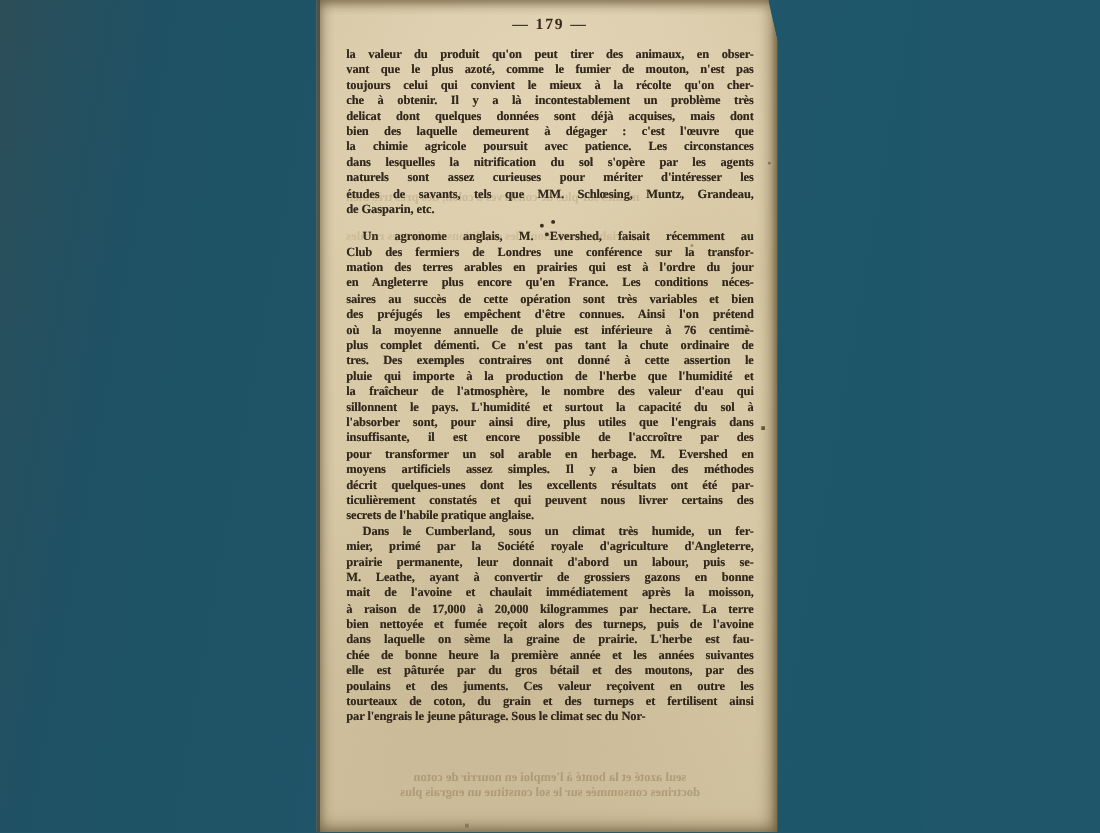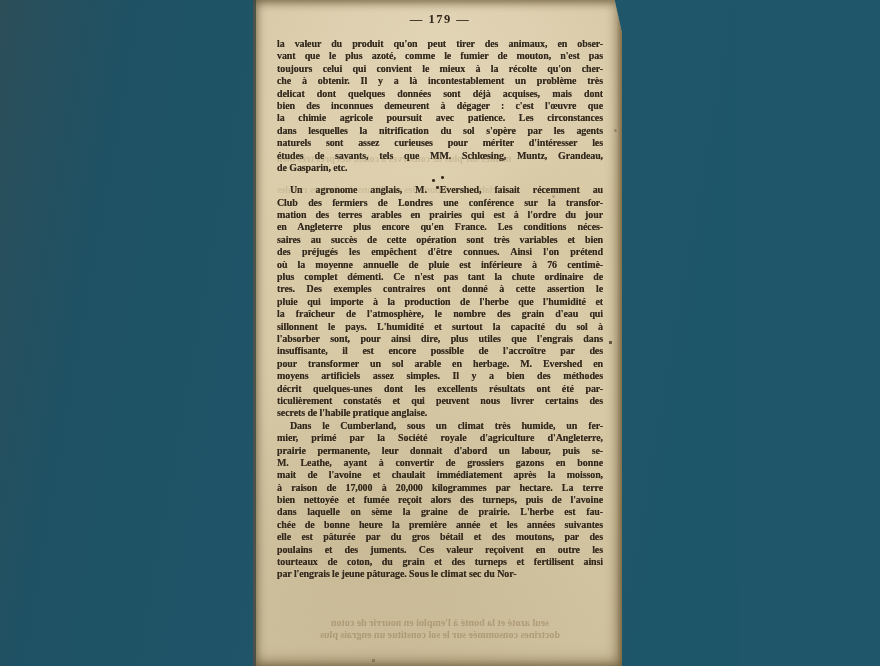--- a/index.html
+++ b/index.html
@@ -144,39 +144,39 @@
 
     <div class="page-number">— 179 —</div>
 
     <div class="text-block">
         <div class="para">
           <div class="pline">la valeur du produit qu'on peut tirer des animaux, en obser-</div>
           <div class="pline">vant que le plus azoté, comme le fumier de mouton, n'est pas</div>
           <div class="pline">toujours celui qui convient le mieux à la récolte qu'on cher-</div>
           <div class="pline">che à obtenir. Il y a là incontestablement un problème très</div>
           <div class="pline">delicat dont quelques données sont déjà acquises, mais dont</div>
-          <div class="pline">bien des inconnues demeurent à dégager : c'est l'œuvre que</div>
+          <div class="pline">bien des laquelle demeurent à dégager : c'est l'œuvre que</div>
           <div class="pline">la chimie agricole poursuit avec patience. Les circonstances</div>
           <div class="pline">dans lesquelles la nitrification du sol s'opère par les agents</div>
           <div class="pline">naturels sont assez curieuses pour mériter d'intéresser les</div>
           <div class="pline">études de savants, tels que MM. Schlœsing, Muntz, Grandeau,</div>
           <div class="pline lastline">de Gasparin, etc.</div>
         </div>
         <div class="para indent after-sep">
           <div class="pline">Un agronome anglais, M. Evershed, faisait récemment au</div>
           <div class="pline">Club des fermiers de Londres une conférence sur la transfor-</div>
           <div class="pline">mation des terres arables en prairies qui est à l'ordre du jour</div>
           <div class="pline">en Angleterre plus encore qu'en France. Les conditions néces-</div>
           <div class="pline">saires au succès de cette opération sont très variables et bien</div>
           <div class="pline">des préjugés les empêchent d'être connues. Ainsi l'on prétend</div>
           <div class="pline">où la moyenne annuelle de pluie est inférieure à 76 centimè-</div>
           <div class="pline">plus complet démenti. Ce n'est pas tant la chute ordinaire de</div>
           <div class="pline">tres. Des exemples contraires ont donné à cette assertion le</div>
           <div class="pline">pluie qui importe à la production de l'herbe que l'humidité et</div>
-          <div class="pline">la fraîcheur de l'atmosphère, le nombre des grain d'eau qui</div>
+          <div class="pline">la fraîcheur de l'atmosphère, le nombre des valeur d'eau qui</div>
           <div class="pline">sillonnent le pays. L'humidité et surtout la capacité du sol à</div>
           <div class="pline">l'absorber sont, pour ainsi dire, plus utiles que l'engrais dans</div>
           <div class="pline">insuffisante, il est encore possible de l'accroître par des</div>
           <div class="pline">pour transformer un sol arable en herbage. M. Evershed en</div>
           <div class="pline">moyens artificiels assez simples. Il y a bien des méthodes</div>
           <div class="pline">décrit quelques-unes dont les excellents résultats ont été par-</div>
           <div class="pline">ticulièrement constatés et qui peuvent nous livrer certains des</div>
           <div class="pline lastline">secrets de l'habile pratique anglaise.</div>
         </div>
         <div class="para indent">

